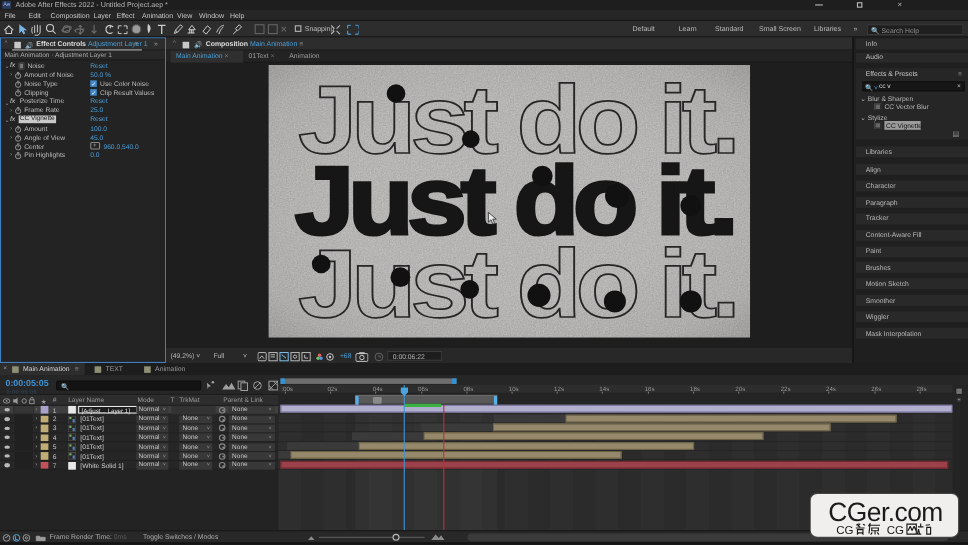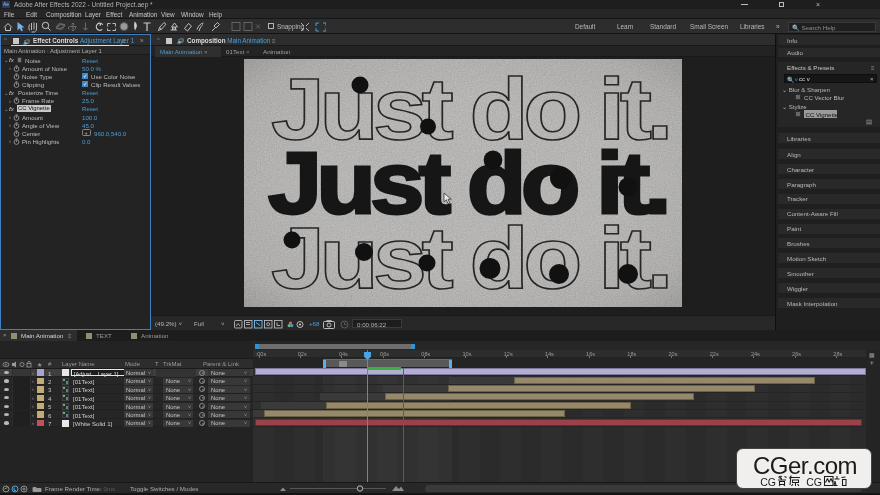--- a/index.html
+++ b/index.html
@@ -357,20 +357,40 @@
       <div class="abs" style="left:11px;top:2.5px;width:6px;height:6px;background:#8f8f74;"></div>
       <div class="abs t" style="left:21px;top:2px;font-size:6.2px;color:#d8d8d8;">Main Animation</div>
       <div class="abs t" style="left:68px;top:2px;font-size:6.2px;color:#8a8a8a;">≡</div>
     </div>
     <div class="abs" style="left:86px;top:2.5px;width:6px;height:6px;background:#8f8f74;"></div>
     <div class="abs t" style="left:96px;top:2px;font-size:6.2px;color:#9a9a9a;">TEXT</div>
     <div class="abs" style="left:131px;top:2.5px;width:6px;height:6px;background:#8f8f74;"></div>
     <div class="abs t" style="left:141px;top:2px;font-size:6.2px;color:#9a9a9a;">Animation</div>
   </div>
 
+  <div class="abs" style="left:0;top:11px;width:253px;height:28px;background:#262626;">
+    <div class="abs" style="left:5px;top:3px;font-size:8px;font-weight:bold;color:#3e96d9;">0:00:05:05</div>
+    <div class="abs" style="left:6px;top:13px;font-size:5px;color:#344f68;letter-spacing:0.4px;">0:00:05:05</div>
+    <div class="abs" style="left:51px;top:4.5px;width:132px;height:9px;background:#141414;border:1px solid #0d0d0d;border-radius:2px;">
+      <div class="abs t" style="left:4px;top:1px;font-size:6px;color:#888;">🔍</div>
+    </div>
+    <svg class="abs" style="left:186px;top:4px;" width="67" height="11" viewBox="0 0 67 11">
+      <g stroke="#9f9f9f" fill="none" stroke-width="0.9">
+        <path d="M2 3 l4 3.2 l-2.4 0.4 l-0.8 2.2 z" fill="#9f9f9f" stroke="none"></path>
+          <circle cx="7.5" cy="2.5" r="1.2" stroke="none" fill="#9f9f9f"></circle>
+        <path d="M16 9 l3.5-5 l2.5 3 l2.5-4 l3.5 6 z" fill="#9f9f9f" stroke="none"></path>
+        <rect x="30.5" y="1.5" width="6" height="7"></rect>
+          <rect x="33" y="3" width="6" height="7" fill="#2b2b2b"></rect>
+        <circle cx="48" cy="5.5" r="3.5"></circle>
+          <path d="M45.5 8 L50.5 3"></path>
+        <rect x="58.5" y="1.5" width="8" height="8"></rect>
+          <path d="M58.5 9.5 L66.5 1.5 M58.5 5.5 l4 4 m0-8 l4 4"></path>
+      </g>
+    </svg>
+  </div>
 
   <div class="abs" style="left:0;top:28px;width:253px;height:11px;background:#2d2d2d;border-top:1px solid #1b1b1b;border-bottom:1px solid #1b1b1b;">
     <svg class="abs" style="left:2px;top:2px;" width="30" height="7" viewBox="0 0 30 7">
       <ellipse cx="4" cy="3.5" rx="3" ry="2" fill="none" stroke="#9a9a9a" stroke-width="0.8"></ellipse>
         <circle cx="4" cy="3.5" r="0.8" fill="#9a9a9a"></circle>
       <path d="M10 2 l2 0 l2-1.5 v6 l-2-1.5 l-2 0 z" fill="#9a9a9a"></path>
       <circle cx="20" cy="3.5" r="2" fill="none" stroke="#9a9a9a" stroke-width="0.8"></circle>
       <rect x="25" y="2.5" width="4" height="3.5" fill="none" stroke="#9a9a9a" stroke-width="0.8"></rect>
         <path d="M25.8 2.5 v-1 a1.2 1.2 0 0 1 2.4 0 v1" fill="none" stroke="#9a9a9a" stroke-width="0.8"></path>
     </svg>

